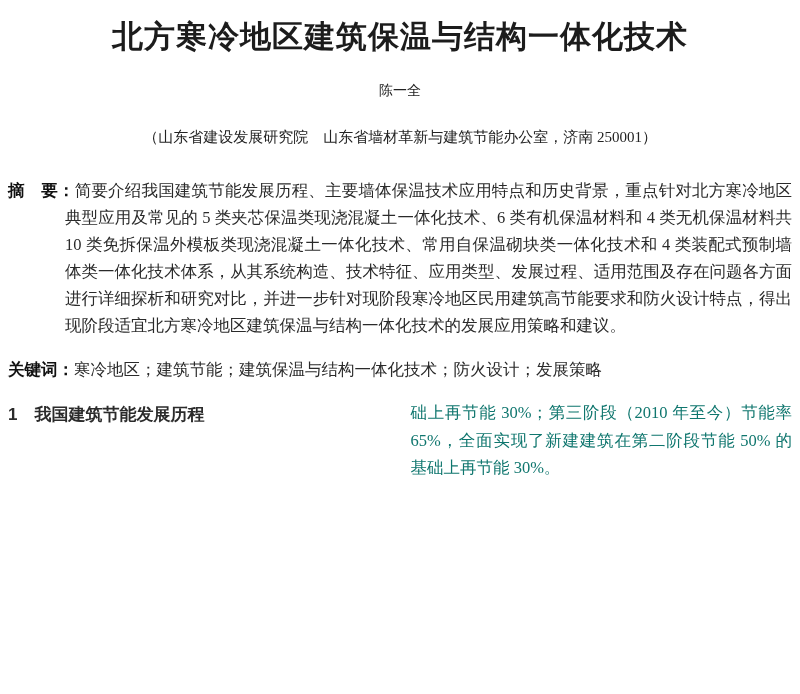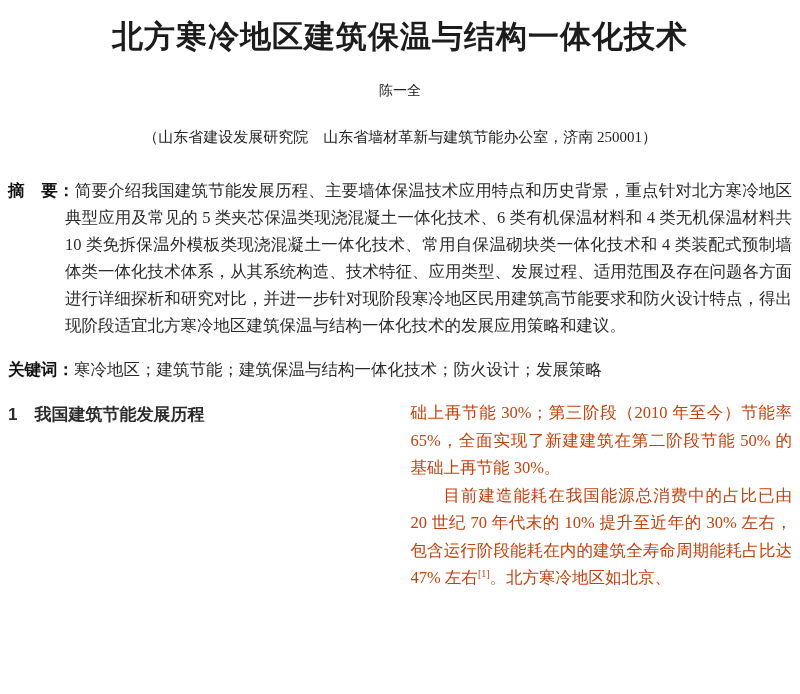--- a/index.html
+++ b/index.html
@@ -78,21 +78,21 @@
     font-size: 17px;
     color: #2b2b2b;
     margin: 4px 0 12px 0;
     line-height: 24px;
   }
   .para {
     font-size: 16.5px;
     line-height: 27.5px;
     text-align: justify;
     margin: 0;
-    color: #c2410c;
+    color: #0f766e;
   }
   .para.indent { text-indent: 2em; }
   .para + .para { margin-top: 0; }
   sup.ref {
     font-size: 10px;
     line-height: 0;
     vertical-align: super;
   }
 </style>
 </head>
@@ -113,18 +113,17 @@
   <p class="keywords"><span class="label">关键词：</span><span class="keywords-text">寒冷地区；建筑节能；建筑保温与结构一体化技术；防火设计；发展策略</span></p>
 
   <div class="columns">
 
     <div class="col">
       <div class="section-heading">1　我国建筑节能发展历程</div>
     </div>
 
     <div class="col">
       <p class="para">础上再节能 30%；第三阶段（2010 年至今）节能率 65%，全面实现了新建建筑在第二阶段节能 50% 的基础上再节能 30%。</p>
-      <p class="para indent"><span>目前建造能耗在我国能源总消费中的占比已由 20 世纪 70 年代末的 10% 提升至近年的 30% 左右，包含运行阶段能耗在内的建筑全寿命周期能耗占比达 47% 左右</span><sup class="ref">[1]</sup><span>。北方寒冷地区如北京、</span></p>
     </div>
 
   </div>
 
 </div>
 
 </body></html>

